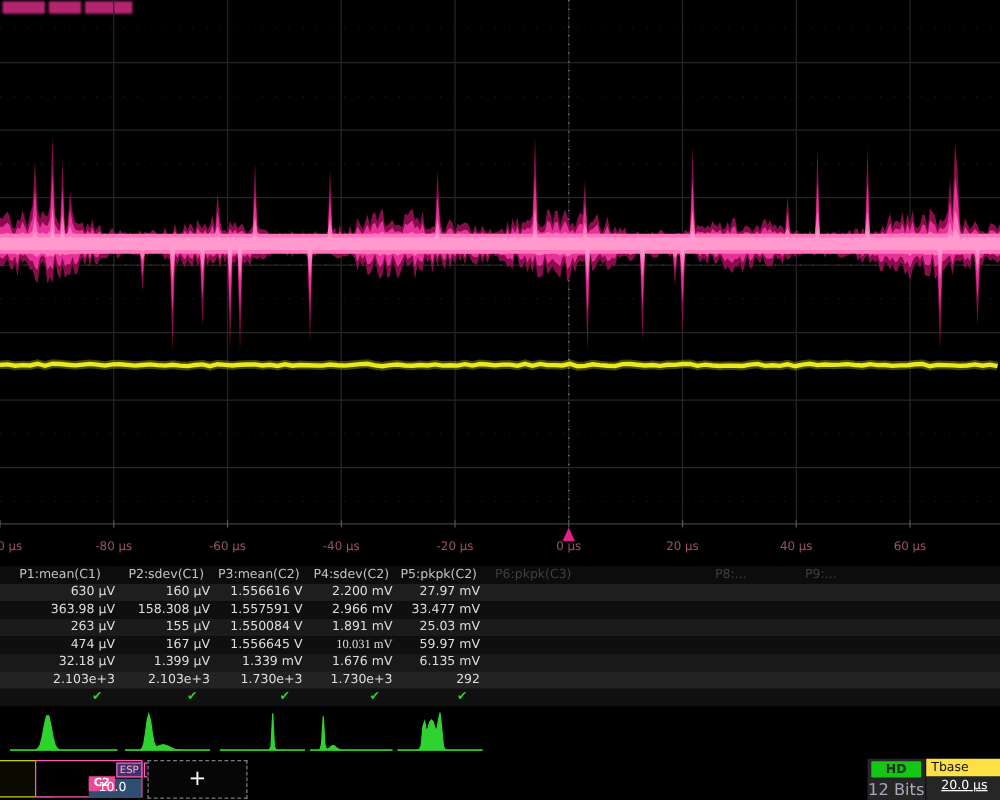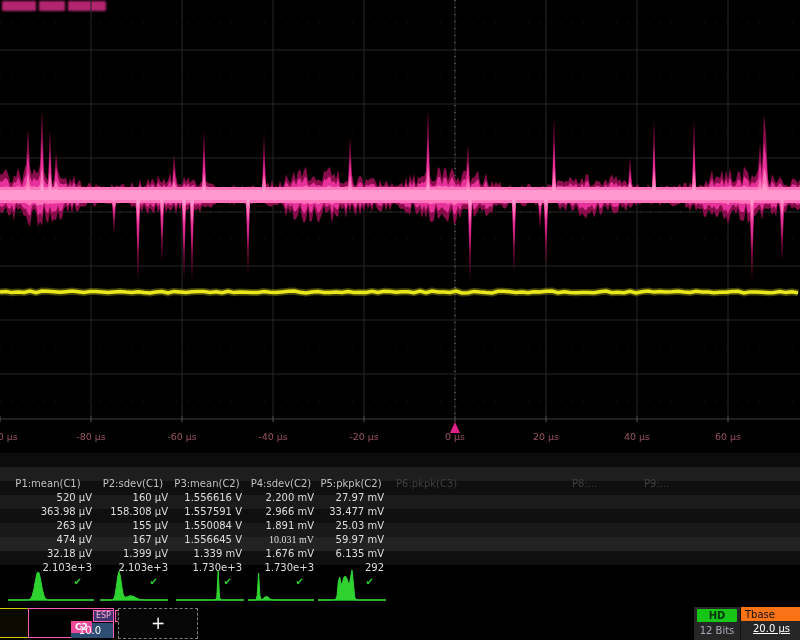--- a/index.html
+++ b/index.html
@@ -13,21 +13,21 @@
   .artifact i:nth-child(3){width:38px;}
   svg{position:absolute;left:0;display:block;}
   #gridwave{top:0;}
   #histrow{top:567px;}
   
   #mtable{position:absolute;left:0;top:453px;width:800px;height:112px;}
   .stripe{position:absolute;left:0;width:800px;height:14px;}
   .mcol{position:absolute;top:0;height:112px;}
   .mcell{position:absolute;left:0;width:100%;height:14px;line-height:14px;
          font-size:10px;color:#dedede;text-align:right;padding-right:2px;box-sizing:border-box;
-         white-space:nowrap;overflow:hidden;margin-top:24px;}
+         white-space:nowrap;overflow:hidden;}
   .mhead{color:#c3c3c3;text-align:center;font-size:10px;}
   .mhead.dim{color:#3f3f3f;text-align:left;}
   .mcheck{color:#2fd32f;font-size:10px;text-align:right;padding-right:12px;}
   
   .bbar{position:absolute;left:0;top:607px;width:800px;height:33px;background:#000;}
   .cbox{position:absolute;top:1px;box-sizing:border-box;font-size:9px;padding-left:42px;}
   .c1{left:0;width:25px;height:30px;border:1px solid #cfcf00;border-left:none;
       color:#e3e300;text-align:right;background:#0a0a00;}
   .c1 .crow{height:14px;line-height:14px;padding-right:2px;overflow:hidden;white-space:nowrap;}
   .c2{left:28px;width:86px;height:30px;border:1px solid #ff5cb8;background:#000;}
@@ -39,23 +39,23 @@
   .c2val{background:#2e4d72;color:#fff;height:15px;line-height:15px;text-align:center;
          padding-right:4px;font-size:10px;}
   .addbox{position:absolute;left:118px;top:1px;width:80px;height:31px;border:1px dashed #7d7d7d;
           box-sizing:border-box;color:#fff;display:flex;align-items:center;justify-content:center;
           background:#060606;}
   .addbox span{font-size:17px;line-height:17px;}
   .rightcluster{position:absolute;left:694px;top:0;width:106px;height:33px;background:#262626;display:flex;}
   .hdwrap{width:46px;text-align:center;}
   .hdbadge{margin:2px 3px 0 3px;background:#16c516;color:#063306;font-weight:bold;
            font-size:10px;height:13px;line-height:13px;border-radius:1px;}
-  .hdbits{color:#a9a9b9;font-size:10px;margin-top:3px;}
+  .hdbits{color:#a9a9b9;font-size:13px;margin-top:3px;}
   .tbase{flex:1;border-left:1px solid #111;}
-  .tbhead{background:#f97316;color:#111;font-size:10px;height:13px;line-height:13px;padding:1px 0 0 4px;}
+  .tbhead{background:#fde047;color:#111;font-size:10px;height:13px;line-height:13px;padding:1px 0 0 4px;}
   .tbval{color:#fff;font-size:10px;height:15px;line-height:15px;padding-left:12px;white-space:nowrap;text-decoration:underline;}
 </style>
 </head>
 <body>
 
 <div class="screen">
 
   <div class="artifact">
       <i></i>
       <i></i>
@@ -120,21 +120,21 @@
       <div class="stripe" style="top: 0px; background: rgb(12, 12, 12);"></div>
       <div class="stripe" style="top: 14px; background: rgb(30, 30, 30);"></div>
       <div class="stripe" style="top: 28px; background: rgb(15, 15, 15);"></div>
       <div class="stripe" style="top: 42px; background: rgb(27, 27, 27);"></div>
       <div class="stripe" style="top: 56px; background: rgb(15, 15, 15);"></div>
       <div class="stripe" style="top: 70px; background: rgb(25, 25, 25);"></div>
       <div class="stripe" style="top: 84px; background: rgb(35, 35, 35);"></div>
       <div class="stripe" style="top: 98px; background: rgb(16, 16, 16);"></div>
       <div class="mcol" style="left: 4px; width: 90px;">
         <div class="mcell mhead" style="top: 0px;">P1:mean(C1)</div>
-        <div class="mcell" style="top: 14px;">520 µV</div>
+        <div class="mcell" style="top: 14px;">630 µV</div>
         <div class="mcell" style="top: 28px;">363.98 µV</div>
         <div class="mcell" style="top: 42px;">263 µV</div>
         <div class="mcell" style="top: 56px;">474 µV</div>
         <div class="mcell" style="top: 70px;">32.18 µV</div>
         <div class="mcell" style="top: 84px;">2.103e+3</div>
         <div class="mcell mcheck" style="top: 98px; color: rgb(47, 211, 47);">✔</div>
       </div>
       <div class="mcol" style="left: 98px; width: 72px;">
         <div class="mcell mhead" style="top: 0px;">P2:sdev(C1)</div>
         <div class="mcell" style="top: 14px;">160 µV</div>

